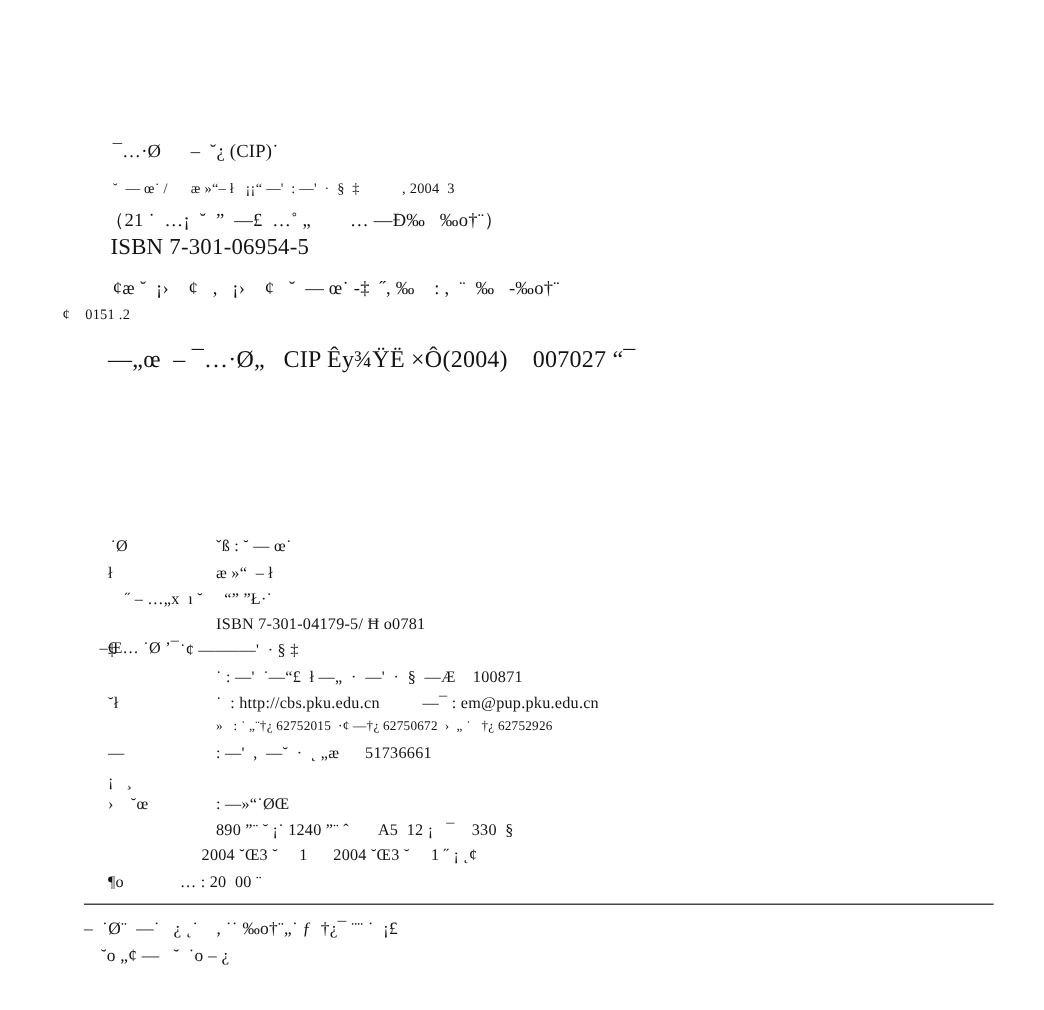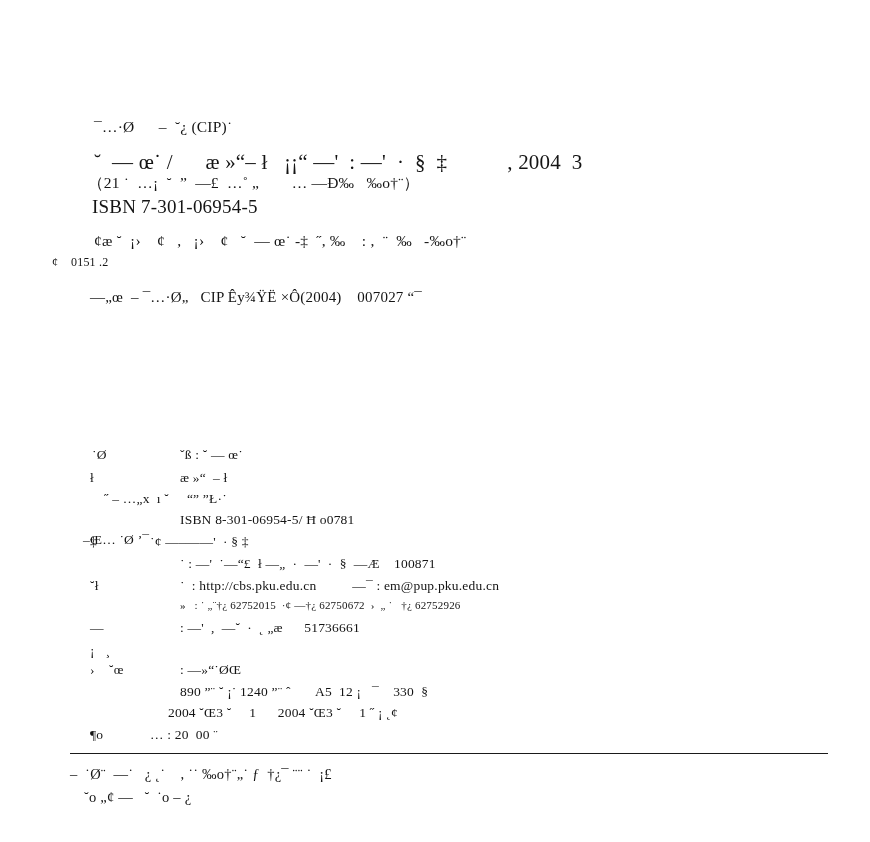--- a/index.html
+++ b/index.html
@@ -25,26 +25,26 @@
     white-space: pre;
     font-family: "Liberation Serif", serif;
     color: #141414;
     letter-spacing: 0.2px;
   }
   .cip-block .tline { font-size: 15px; }
   .small { font-size: 13.5px; }
 
   
   #cip-title      { left: 94px;  top: 118px; font-size: 15.5px; }
-  #cip-line-1     { left: 94px;  top: 150px; font-size: 21px; }
+  #cip-line-1     { left: 94px;  top: 150px; font-size: 12px; }
   #cip-line-2     { left: 88px;  top: 173px; font-size: 15.5px; font-family: Liberation Serif, serif; }
   #cip-isbn       { left: 92px;  top: 196px; font-size: 19px; }
   #cip-line-3     { left: 94px;  top: 232px; font-size: 15.5px; }
   #cip-line-4     { left: 52px;  top: 255px; font-size: 12px; }
-  #cip-line-5     { left: 90px;  top: 289px; font-size: 15px; }
+  #cip-line-5     { left: 90px;  top: 289px; font-size: 20px; }
 
   
   #col-r1-label   { left: 92px;  top: 447px; }
   #col-r1-value   { left: 180px; top: 447px; }
   #col-r2-label   { left: 90px;  top: 470px; }
   #col-r2-value   { left: 180px; top: 470px; }
   #col-r3-value   { left: 104px; top: 491px; }
   #col-r4-label   { left: 83px;  top: 512px; margin-top: 20px; }
   #col-r4-value   { left: 180px; top: 512px; }
   #col-r5-label   { left: 90px;  top: 534px; }
@@ -105,21 +105,21 @@
 
     <div class="tline small" id="col-r1-label">˙Ø</div>
     <div class="tline small" id="col-r1-value">ˇß : ˘ — œ˙</div>
 
     <div class="tline small" id="col-r2-label">ł</div>
     <div class="tline small" id="col-r2-value">æ »“  – ł</div>
 
     <div class="tline small" id="col-r3-value">˝ – …„x  ı ˘     “” ”Ł·˙</div>
 
     <div class="tline small" id="col-r4-label">–Œ… ˙Ø ’¯</div>
-    <div class="tline small" id="col-r4-value">ISBN 8-301-06954-5/ Ħ o0781</div>
+    <div class="tline small" id="col-r4-value">ISBN 7-301-04179-5/ Ħ o0781</div>
 
     <div class="tline small" id="col-r5-label">‡</div>
     <div class="tline small" id="col-r5-value">˙¢ —–——'  · § ‡</div>
 
     <div class="tline small" id="col-r6-value">˙ : —'  ˙—“£  ł —„  ·  —'  ·  §  —Æ    100871</div>
 
     <div class="tline small" id="col-r7-label">˘ł</div>
     <div class="tline small" id="col-r7-value">˙  : http://cbs.pku.edu.cn          —¯ : em@pup.pku.edu.cn</div>
 
     <div class="tline small" id="col-r8-value">»   : ˙ „¨†¿ 62752015  ·¢ —†¿ 62750672  ›  „ ˙   †¿ 62752926</div>

